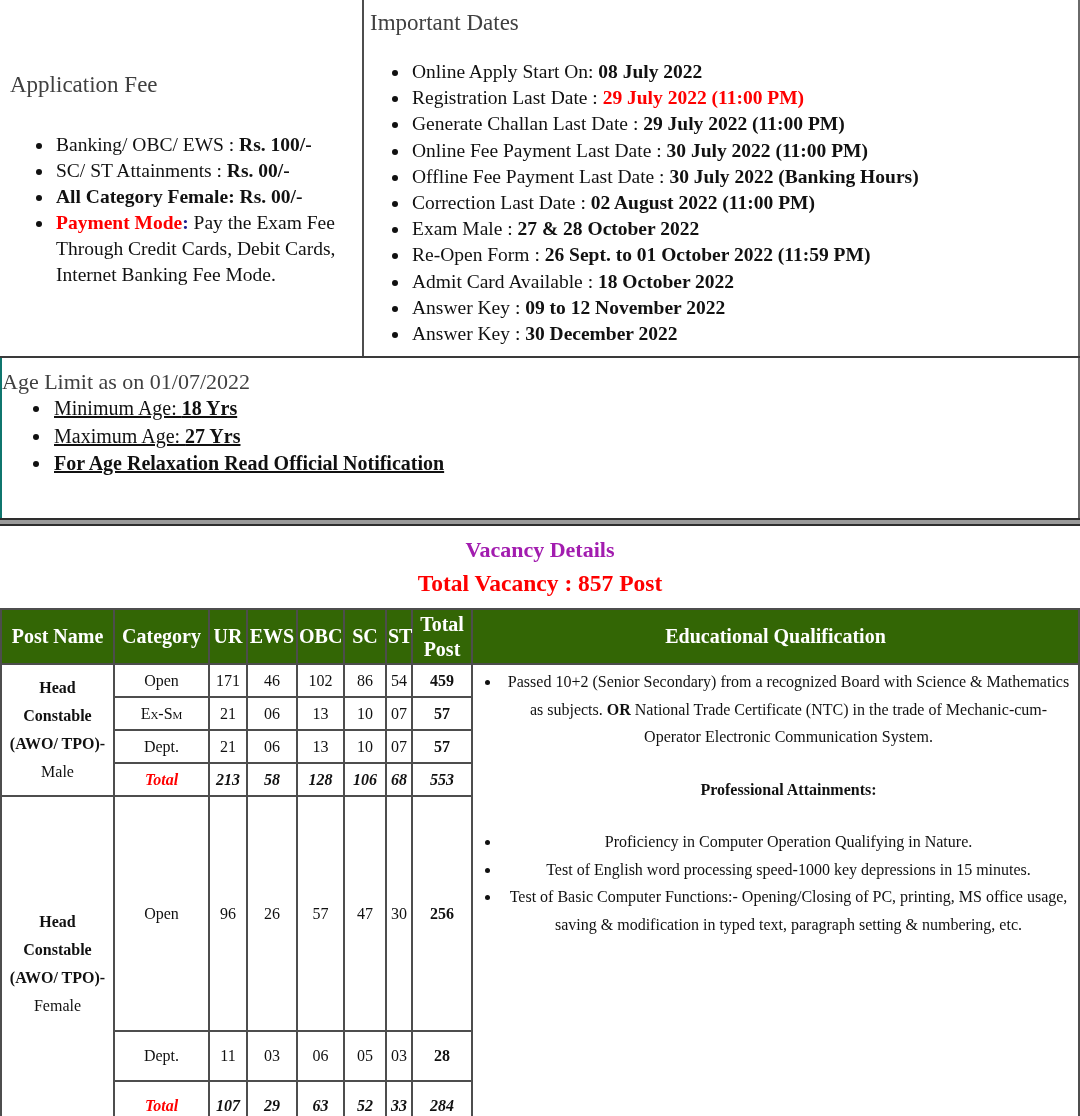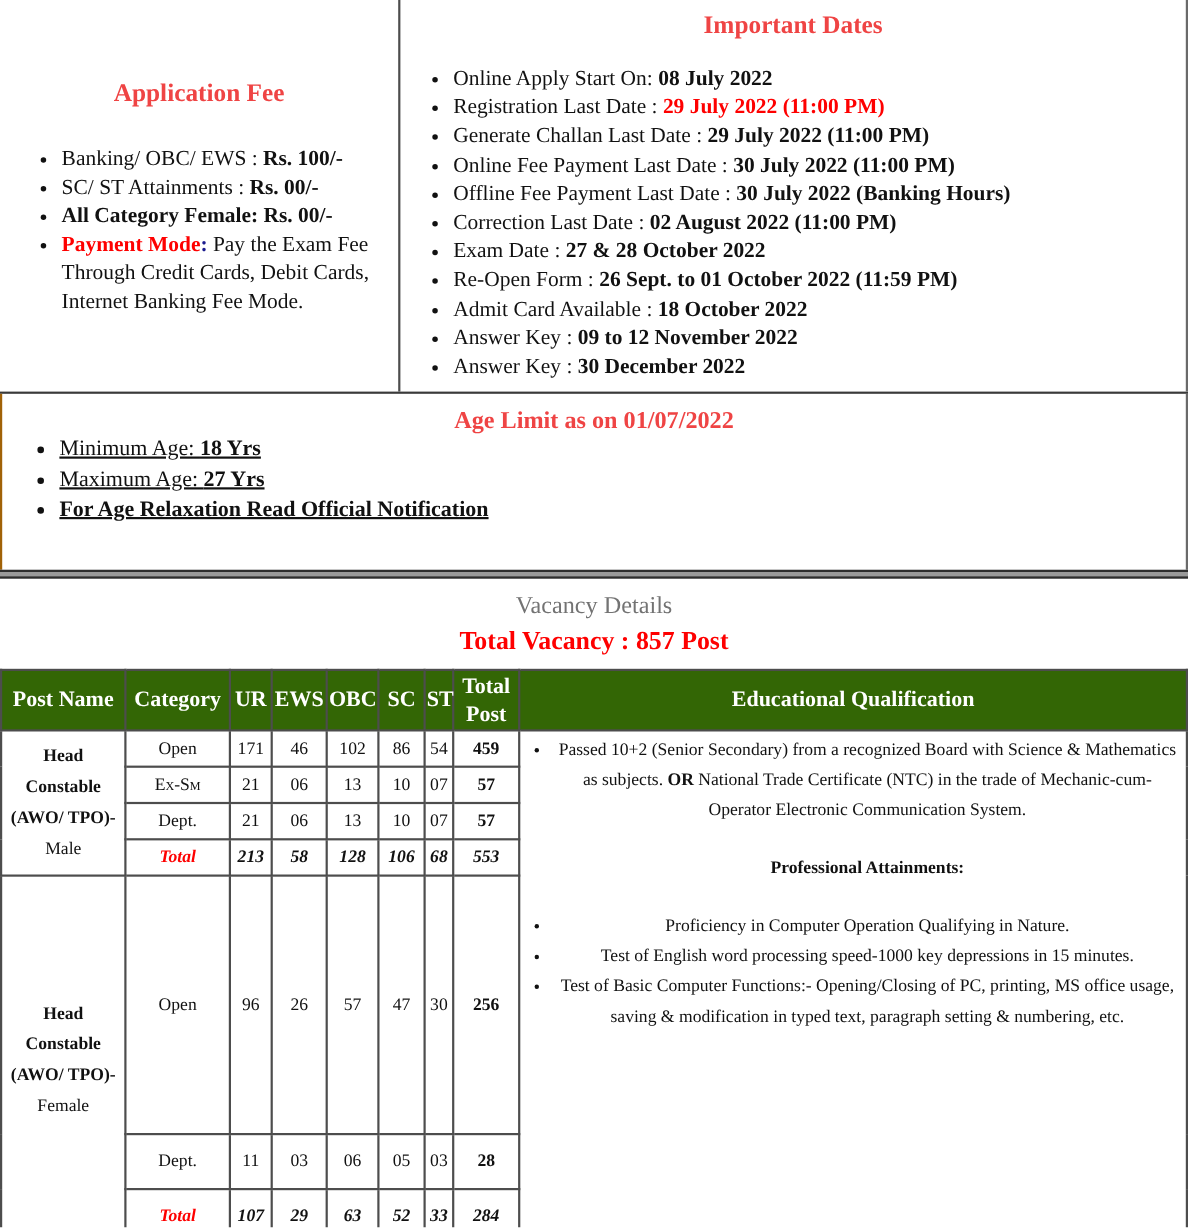--- a/index.html
+++ b/index.html
@@ -26,57 +26,57 @@
     width: 364px;
     border-right: 2px solid #4d4d4d;
     padding: 0 10px;
   }
   .dates-col {
     flex: 1;
     border-right: 2px solid #6a6a6a;
     padding: 0 6px;
   }
   .section-title {
-    text-align: center;
-    font-weight: bold;
+    text-align: left;
+    font-weight: normal;
     font-size: 23px;
-    color: #ef4444;
+    color: #404040;
     margin: 0;
   }
   .fee-col .section-title { padding-top: 72px; }
   .dates-col .section-title { padding-top: 10px; }
   .bullet-list {
     list-style: disc;
     margin: 0;
     font-size: 19.5px;
   }
   .fee-list { margin-top: 34px; padding-left: 44px; line-height: 26px; }
   .dates-list { margin-top: 23px; padding-left: 40px; line-height: 26.2px; }
   .bullet-list li { padding-left: 2px; }
 
   
   .age-section {
     height: 160px;
-    border-left: 2px solid #a16207;
+    border-left: 2px solid #0f766e;
     border-right: 2px solid #6a6a6a;
   }
   .age-section .section-title { padding-top: 11px; font-size: 22px; }
   .age-list { padding-left: 50px; line-height: 27.5px; font-size: 20px; text-decoration: underline; }
 
   .groove-band {
     height: 8px;
     background: #9a9a9a;
     border-top: 2px solid #2e2e2e;
     border-bottom: 2px solid #2e2e2e;
   }
 
   
   .vacancy-title {
-    text-align: center; font-weight: normal; font-size: 22px;
-    color: #737373; margin: 0; padding-top: 11px;
+    text-align: center; font-weight: bold; font-size: 22px;
+    color: #a21caf; margin: 0; padding-top: 11px;
   }
   .vacancy-total {
     text-align: center; font-weight: bold; font-size: 23.5px;
     color: #fe0000; margin-top: 7px;
   }
   table.vacancy-table {
     width: 1080px;
     margin-top: 11px;
     border-collapse: collapse;
     table-layout: fixed;
@@ -136,21 +136,21 @@
 
     <div class="dates-col">
       <h2 class="section-title">Important Dates</h2>
       <ul class="bullet-list dates-list">
         <li><span>Online Apply Start On:  </span><b>08 July 2022</b></li>
         <li><span>Registration Last Date : </span><b class="red">29 July 2022 (11:00 PM)</b></li>
         <li><span>Generate Challan Last Date : </span><b>29 July 2022 (11:00 PM)</b></li>
         <li><span>Online Fee Payment Last Date : </span><b>30 July 2022 (11:00 PM)</b></li>
         <li><span>Offline Fee Payment Last Date : </span><b>30 July 2022 (Banking Hours)</b></li>
         <li><span>Correction Last Date : </span><b>02 August 2022 (11:00 PM)</b></li>
-        <li><span>Exam Date : </span><b>27 &amp; 28 October 2022</b></li>
+        <li><span>Exam Male : </span><b>27 &amp; 28 October 2022</b></li>
         <li><span>Re-Open Form : </span><b>26 Sept. to 01 October 2022 (11:59 PM)</b></li>
         <li><span>Admit Card Available :  </span><b>18 October 2022</b></li>
         <li><span>Answer Key :  </span><b>09 to 12 November 2022</b></li>
         <li><span>Answer Key :  </span><b>30 December 2022</b></li>
       </ul>
     </div>
   </div>
 
   <div class="age-section">
     <h2 class="section-title">Age Limit as on 01/07/2022</h2>

